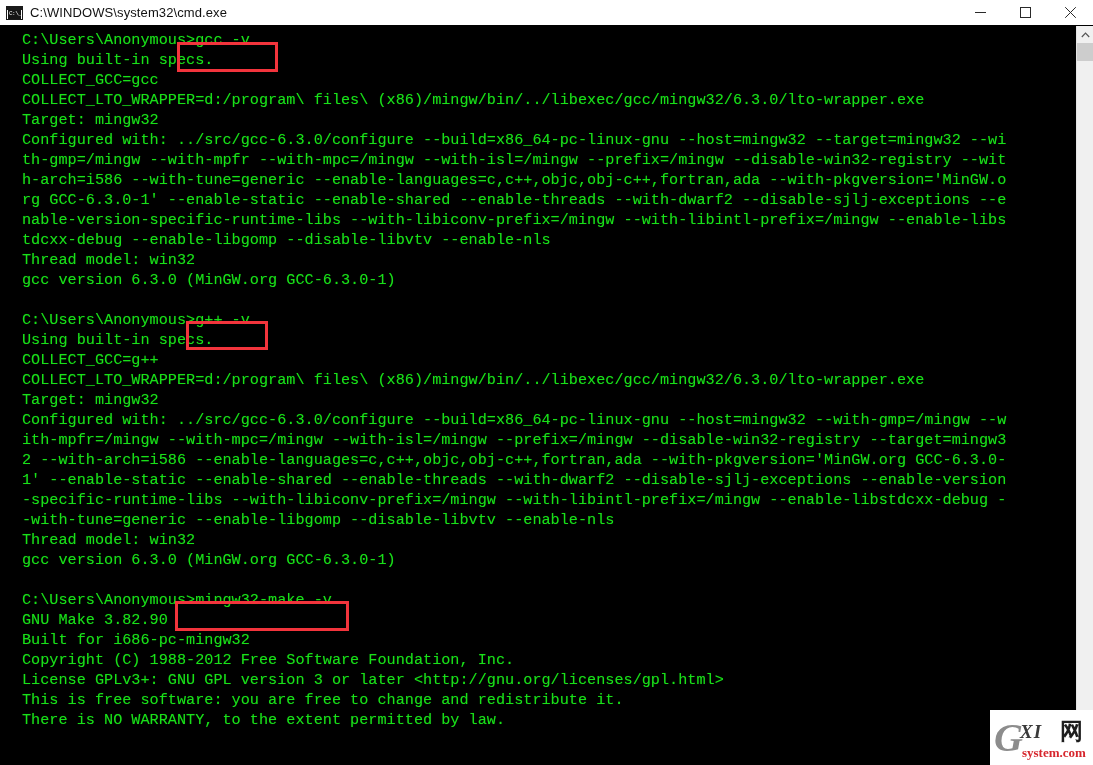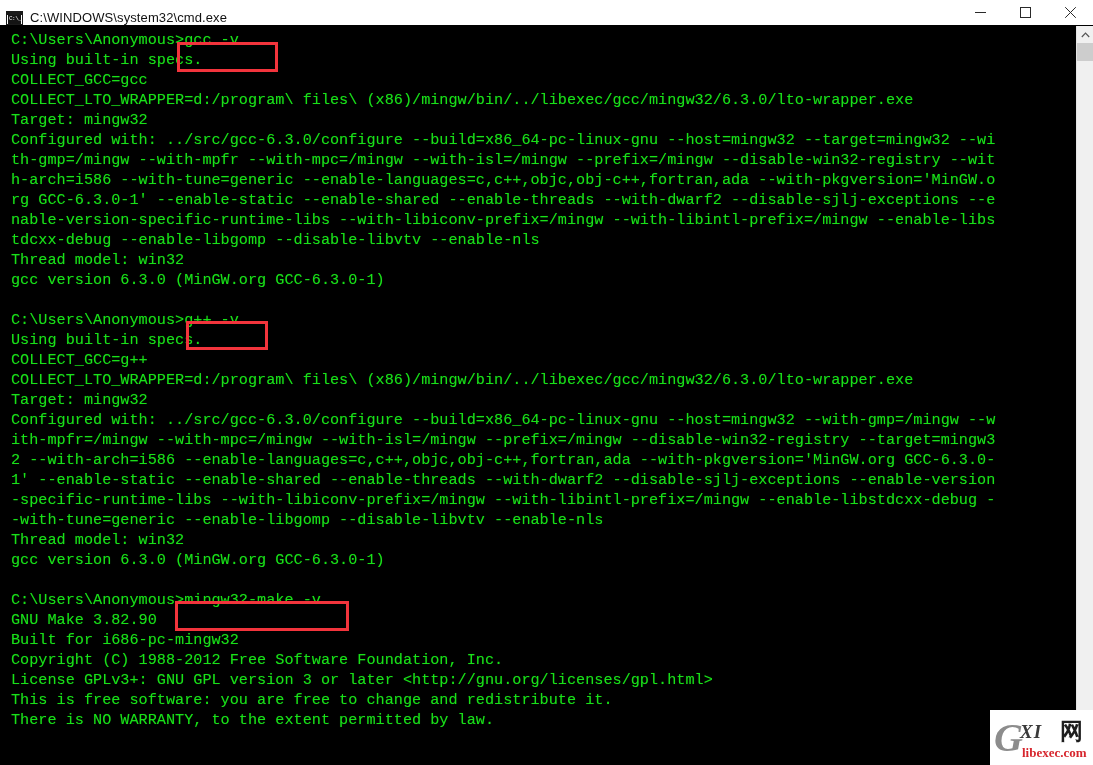--- a/index.html
+++ b/index.html
@@ -23,21 +23,21 @@
   }
 
   
   #titlebar {
     position: absolute;
     left: 0; top: 0;
     width: 1093px;
     height: 25px;
     background: #ffffff;
     display: flex;
-    align-items: flex-end;
+    align-items: center;
   }
   #titlebar-left {
     display: flex;
     align-items: center;
     padding-left: 6px;
     flex: 1 1 auto;
     min-width: 0;
   }
   .cmd-icon {
     width: 17px;
@@ -101,21 +101,21 @@
     position: absolute;
     left: 0;
     top: 26px;
     width: 1076px;
     height: 739px;
     background: #000000;
     overflow: hidden;
   }
   #console-text {
     position: absolute;
-    left: 5px;
+    left: 16px;
     top: 0;
     margin: 0;
     padding: 4px 0 0 6px;
     font-family: "Liberation Mono", "DejaVu Sans Mono", monospace;
     font-size: 15.2px;
     line-height: 20px;
     color: #19e019;
     white-space: pre;
     letter-spacing: 0px;
     text-shadow: 0 0 1px rgba(25,224,25,0.35);
@@ -315,17 +315,17 @@
 
   <div class="redbox" id="redbox-0"></div>
   <div class="redbox" id="redbox-1"></div>
   <div class="redbox" id="redbox-2"></div>
 
   <div id="watermark">
     <div id="wm-inner">
       <span id="wm-g">G</span>
       <span id="wm-xi">XI</span>
       <span id="wm-cjk">网</span>
-      <span id="wm-domain">libexec.com</span>
+      <span id="wm-domain">system.com</span>
     </div>
   </div>
 
 </div>
 
 </body></html>

